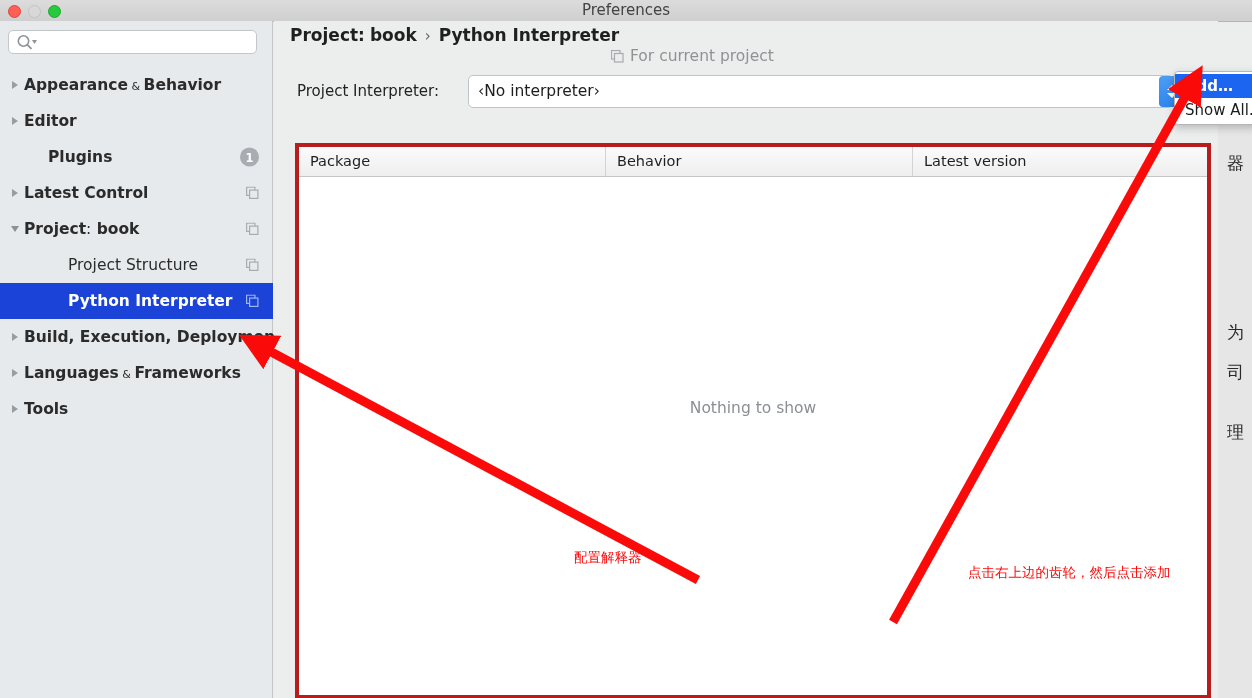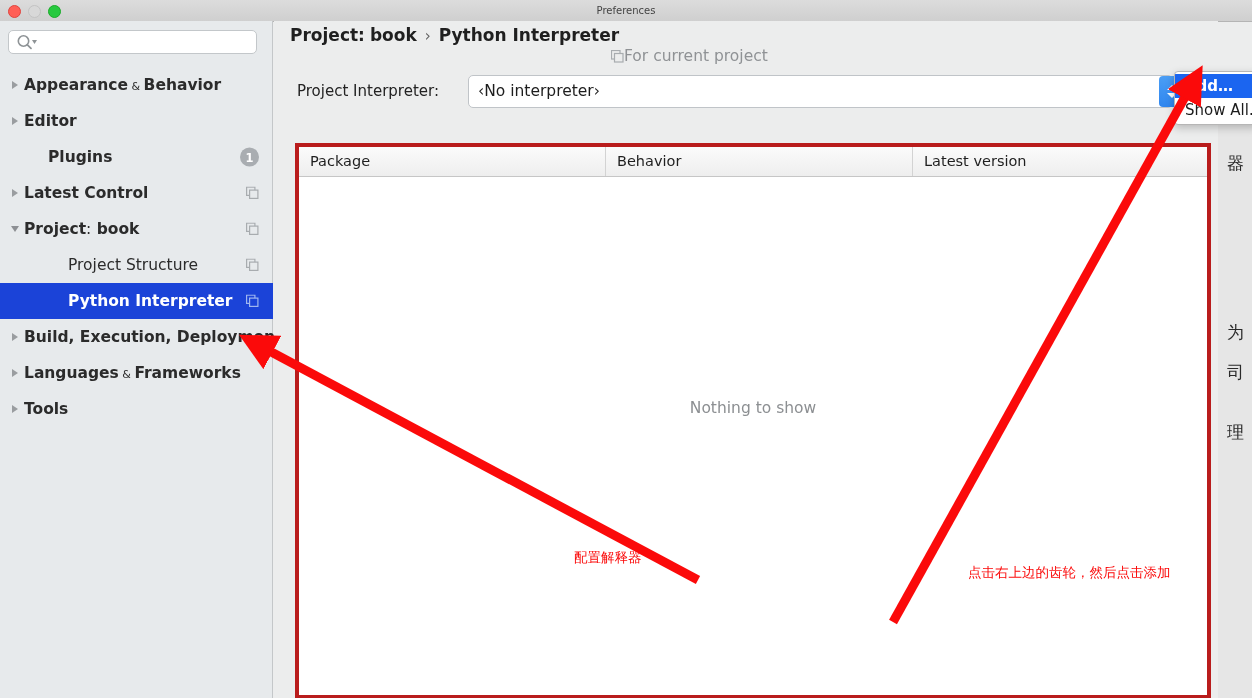--- a/index.html
+++ b/index.html
@@ -52,21 +52,21 @@
     width: 1252px; height: 21px;
     background: linear-gradient(to bottom, #dcdcdc 0%, #cfcfcf 100%);
     border-bottom: 1px solid #b4b4b4;
   }
   .title-text {
     position: absolute;
     left: 0; top: 0;
     width: 1252px;
     text-align: center;
     line-height: 21px;
-    font-size: 10px;
+    font-size: 15px;
     color: #434343;
   }
   .lights { position: absolute; left: 8px; top: 5px; display: flex; gap: 7px; }
   .light { width: 11px; height: 11px; border-radius: 50%; }
   .light.red    { background: #ff5f56; border: 1px solid #e0443e; }
   .light.yellow { background: #d8d8d8; border: 1px solid #c3c3c3; }
   .light.green  { background: #27c93f; border: 1px solid #1aab29; }
 
   
   .sidebar {
@@ -183,20 +183,21 @@
     color: #616161;
     margin: 0 8px;
   }
   .bc-note {
     position: absolute;
     left: 337px; top: 26px;
     font-size: 15.5px;
     color: #8f9295;
     display: flex;
     align-items: center;
+    gap: 6px;
     white-space: nowrap;
   }
 
   .interp-row {
     position: absolute;
     left: 16px; top: 54px;
     width: 900px; height: 34px;
   }
   .interp-label {
     position: absolute;

